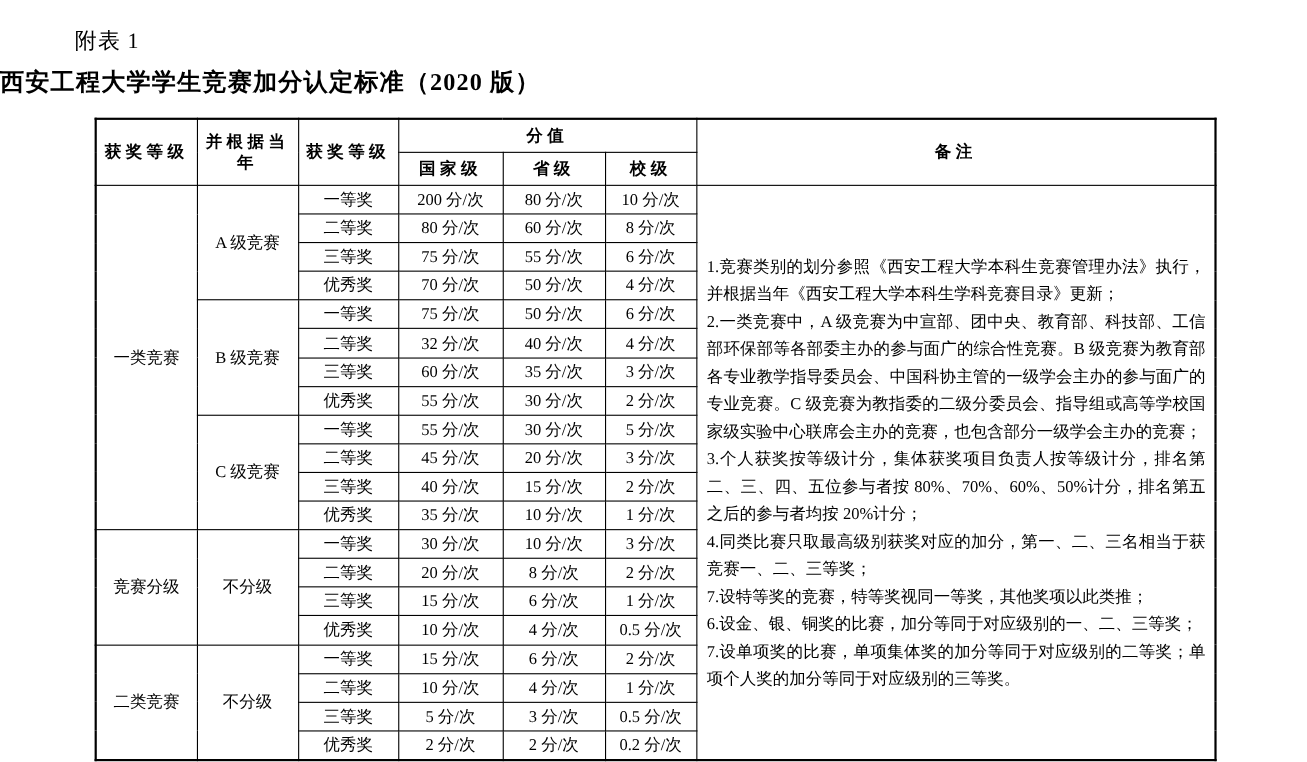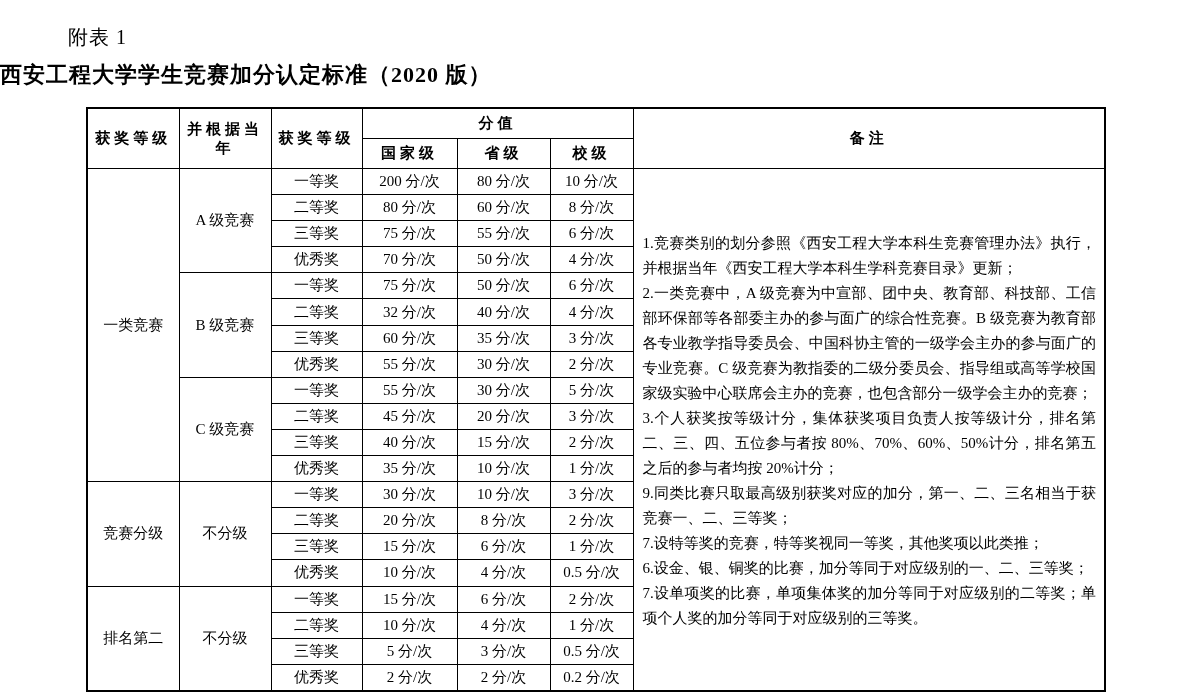--- a/index.html
+++ b/index.html
@@ -73,21 +73,21 @@
         <td rowspan="12">一类竞赛</td>
         <td rowspan="4">A 级竞赛</td>
         <td>一等奖</td>
         <td>200 分/次</td>
         <td>80 分/次</td>
         <td>10 分/次</td>
         <td rowspan="20" class="remarks">
           <div class="remark-item">1.竞赛类别的划分参照《西安工程大学本科生竞赛管理办法》执行，并根据当年《西安工程大学本科生学科竞赛目录》更新；</div>
           <div class="remark-item">2.一类竞赛中，A 级竞赛为中宣部、团中央、教育部、科技部、工信部环保部等各部委主办的参与面广的综合性竞赛。B 级竞赛为教育部各专业教学指导委员会、中国科协主管的一级学会主办的参与面广的专业竞赛。C 级竞赛为教指委的二级分委员会、指导组或高等学校国家级实验中心联席会主办的竞赛，也包含部分一级学会主办的竞赛；</div>
           <div class="remark-item">3.个人获奖按等级计分，集体获奖项目负责人按等级计分，排名第二、三、四、五位参与者按 80%、70%、60%、50%计分，排名第五之后的参与者均按 20%计分；</div>
-          <div class="remark-item">9.同类比赛只取最高级别获奖对应的加分，第一、二、三名相当于获竞赛一、二、三等奖；</div>
+          <div class="remark-item">4.同类比赛只取最高级别获奖对应的加分，第一、二、三名相当于获竞赛一、二、三等奖；</div>
           <div class="remark-item">7.设特等奖的竞赛，特等奖视同一等奖，其他奖项以此类推；</div>
           <div class="remark-item">6.设金、银、铜奖的比赛，加分等同于对应级别的一、二、三等奖；</div>
           <div class="remark-item">7.设单项奖的比赛，单项集体奖的加分等同于对应级别的二等奖；单项个人奖的加分等同于对应级别的三等奖。</div>
         </td>
       </tr>
       <tr>
         <td>二等奖</td>
         <td>80 分/次</td>
         <td>60 分/次</td>
         <td>8 分/次</td>
@@ -174,21 +174,21 @@
         <td>6 分/次</td>
         <td>1 分/次</td>
       </tr>
       <tr>
         <td>优秀奖</td>
         <td>10 分/次</td>
         <td>4 分/次</td>
         <td>0.5 分/次</td>
       </tr>
       <tr>
-        <td rowspan="4">排名第二</td>
+        <td rowspan="4">二类竞赛</td>
         <td rowspan="4">不分级</td>
         <td>一等奖</td>
         <td>15 分/次</td>
         <td>6 分/次</td>
         <td>2 分/次</td>
       </tr>
       <tr>
         <td>二等奖</td>
         <td>10 分/次</td>
         <td>4 分/次</td>

